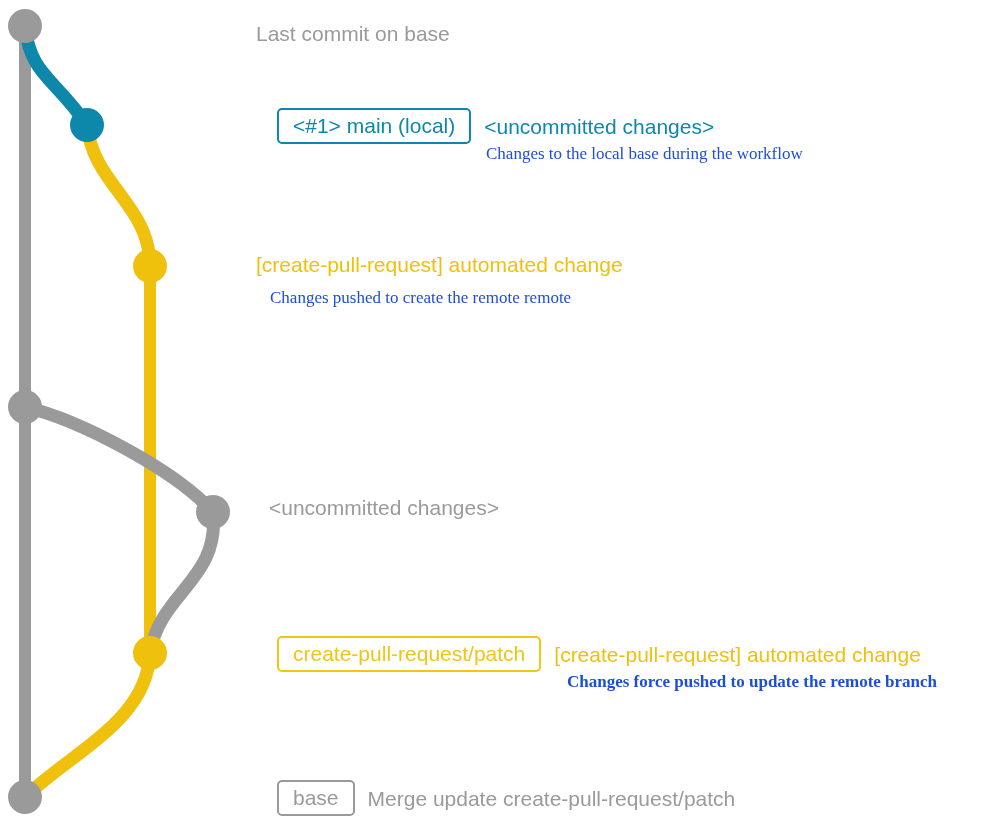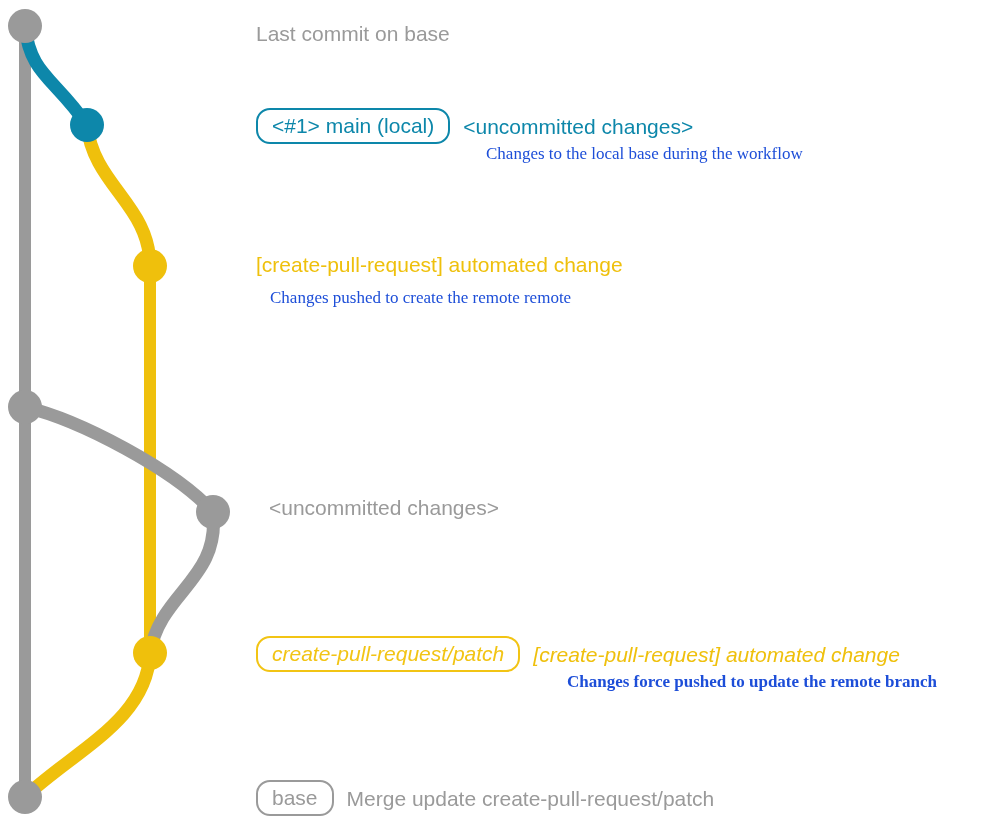--- a/index.html
+++ b/index.html
@@ -36,28 +36,29 @@
     display: flex;
     align-items: center;
     white-space: nowrap;
   }
 
   .pill {
     display: inline-flex;
     align-items: center;
     justify-content: center;
     border: 2px solid currentColor;
-    border-radius: 14px;
+    border-radius: 5px;
     padding: 4px 14px 5px 14px;
     font-size: 21px;
     font-family: "Liberation Sans", sans-serif;
     font-weight: 400;
     line-height: 1.1;
     box-sizing: border-box;
     background: #ffffff;
+    margin-left: 21px;
   }
 
   .headline {
     font-size: 21px;
     font-family: "Liberation Sans", sans-serif;
     line-height: 1.1;
     white-space: nowrap;
   }
 
   .headline.with-pill {
@@ -122,21 +123,21 @@
   <div class="row" style="left:256px; top:253px;">
     <span class="headline c-yellow">[create-pull-request] automated change</span>
   </div>
   <div class="subtext" style="left:270px; top:289px;">Changes pushed to create the remote remote</div>
 
 
   <div class="row" style="left:256px; top:496px;">
     <span class="headline with-pill c-gray">&lt;uncommitted changes&gt;</span>
   </div>
 
-  <div class="row" style="left:256px; top:636px;font-style:italic;">
+  <div class="row" style="left:256px; top:636px;">
     <span class="pill c-yellow-pill">create-pull-request/patch</span>
     <span class="headline with-pill c-yellow">[create-pull-request] automated change</span>
   </div>
   <div class="subtext" style="left:567px; top:673px;font-weight:bold;">Changes force pushed to update the remote branch</div>
 
   <div class="row" style="left:256px; top:780px;">
     <span class="pill c-gray">base</span>
     <span class="headline with-pill c-gray">Merge update create-pull-request/patch</span>
   </div>
 

